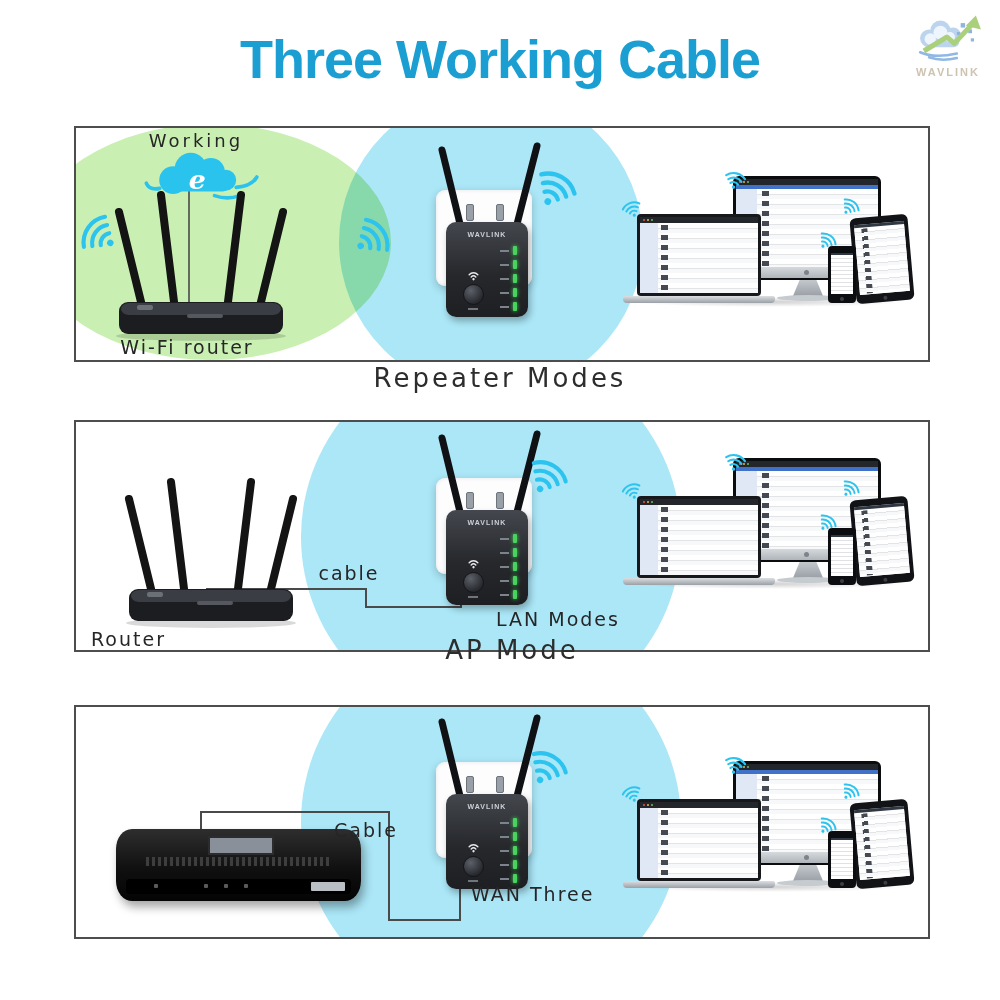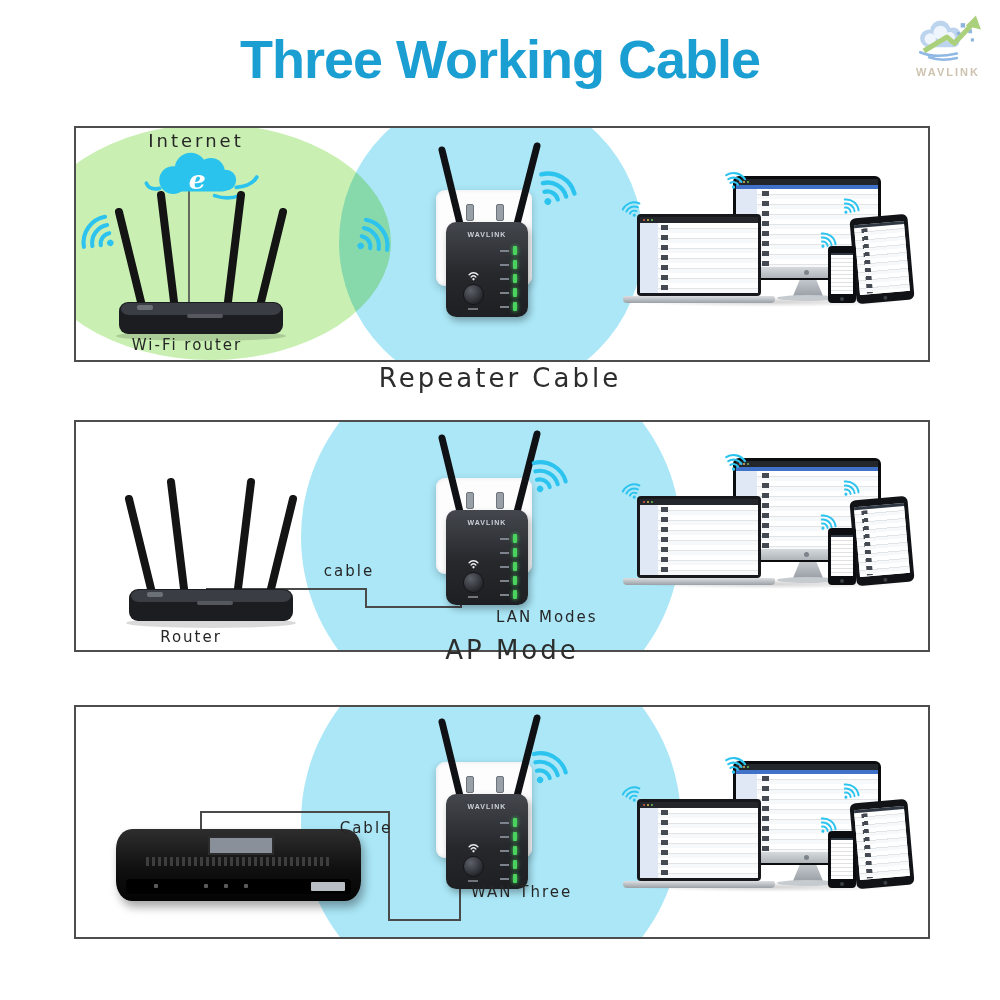--- a/index.html
+++ b/index.html
@@ -17,21 +17,21 @@
   
   .wm{position:absolute;left:900px;top:12px;width:96px;height:72px;}
   .wm svg{position:absolute;left:10px;top:0;width:76px;height:52px;}
   .wm-text{position:absolute;left:0;top:54px;width:96px;text-align:center;
            font-size:11px;font-weight:bold;letter-spacing:2px;color:#cdc3b0;}
 
   
   .panel{position:absolute;left:74px;width:852px;border:2px solid #4d4d4d;background:#fff;overflow:hidden;}
   .coverage{position:absolute;border-radius:50%;mix-blend-mode:multiply;}
   .geo{font-family:"DejaVu Sans",sans-serif;color:#262626;letter-spacing:2px;}
-  .lbl{position:absolute;font-size:15px;}
+  .lbl{position:absolute;font-size:19px;}
   .cablesvg{position:absolute;left:0;top:0;overflow:visible;}
 
   
   .wifi{position:absolute;display:block;}
   .wifi svg{display:block;width:100%;height:100%;}
 
   
   .router{position:absolute;width:200px;height:155px;}
   .router svg{position:absolute;left:0;top:0;width:200px;height:155px;}
 
@@ -139,21 +139,21 @@
   </div>
 
   <div class="panel" style="top:126px;height:232px;">
     <div class="coverage" style="left:-45px;top:-4px;width:360px;height:236px;background:#c9f0b2;"></div>
     <div class="coverage" style="left:263px;top:-38px;width:304px;height:304px;background:#abe7f7;"></div>
 
     <svg class="cablesvg" width="852" height="232">
       <line x1="113" y1="62" x2="113" y2="182" stroke="#4a4a4a" stroke-width="1.6"></line>
     </svg>
 
-    <div class="lbl geo" style="left:40px;top:2px;width:160px;text-align:center;font-size:18px;letter-spacing:3px;">Internet</div>
+    <div class="lbl geo" style="left:40px;top:2px;width:160px;text-align:center;font-size:18px;letter-spacing:3px;">Working</div>
 
     <svg class="abs" style="left:60px;top:18px;width:126px;height:62px;" viewBox="0 0 240 120">
       <g fill="#2ac3ee">
         <circle cx="70" cy="66" r="27"></circle>
           <circle cx="104" cy="44" r="31"></circle>
         <circle cx="143" cy="50" r="27"></circle>
           <circle cx="172" cy="66" r="20"></circle>
         <rect x="54" y="56" width="128" height="32" rx="16"></rect>
       </g>
       <g fill="none" stroke="#2ac3ee" stroke-width="7" stroke-linecap="round">
@@ -317,21 +317,21 @@
     <g fill="none" stroke="#2cc4ef" stroke-width="9" stroke-linecap="round">
       <path d="M34 66 A23 23 0 0 1 66 66"></path>
       <path d="M22 52 A40 40 0 0 1 78 52"></path>
       <path d="M10 38 A57 57 0 0 1 90 38"></path>
     </g>
     <circle cx="50" cy="80" r="7" fill="#2cc4ef"></circle>
   </svg>
 </span>
 </div>
   </div>
-  <div class="mode-label" style="top:363px;">Repeater Cable</div>
+  <div class="mode-label" style="top:363px;">Repeater Modes</div>
 
   <div class="panel" style="top:420px;height:228px;">
     <div class="coverage" style="left:225px;top:-75px;width:380px;height:380px;background:#abe7f7;"></div>
 
     <svg class="cablesvg" width="852" height="228">
       <polyline points="130,167 290,167 290,185 385,185 385,140" fill="none" stroke="#4a4a4a" stroke-width="2"></polyline>
     </svg>
 
     <div class="router" style="left:35px;top:55px;">
   <svg viewBox="0 0 200 155">
@@ -341,21 +341,21 @@
       <line x1="126" y1="120" x2="140" y2="5"></line>
       <line x1="158" y1="120" x2="182" y2="22"></line>
     </g>
     <ellipse cx="100" cy="146" rx="85" ry="5" fill="rgba(0,0,0,0.15)"></ellipse>
     <rect x="18" y="112" width="164" height="32" rx="9" fill="#1c1d20"></rect>
     <rect x="20" y="113" width="160" height="12" rx="8" fill="#3a3d43"></rect>
     <rect x="86" y="124" width="36" height="4" rx="2" fill="#55585f"></rect>
     <rect x="36" y="115" width="16" height="5" rx="2" fill="#6b6f76"></rect>
   </svg>
 </div>
-    <div class="lbl geo" style="left:15px;top:206px;width:200px;text-align:center;">Router</div>
+    <div class="lbl geo" style="left:15px;top:206px;width:200px;">Router</div>
 
     <div class="lbl geo" style="left:213px;top:140px;width:120px;text-align:center;">cable</div>
 
     <div class="repeater" style="left:340px;top:8px;">
   <div class="plate"></div>
   <svg class="rep-ant" viewBox="0 0 150 185">
     <g stroke="#101114" stroke-width="7" stroke-linecap="round">
       <line x1="45" y1="86" x2="26" y2="8"></line>
       <line x1="100" y1="86" x2="121" y2="4"></line>
     </g>

